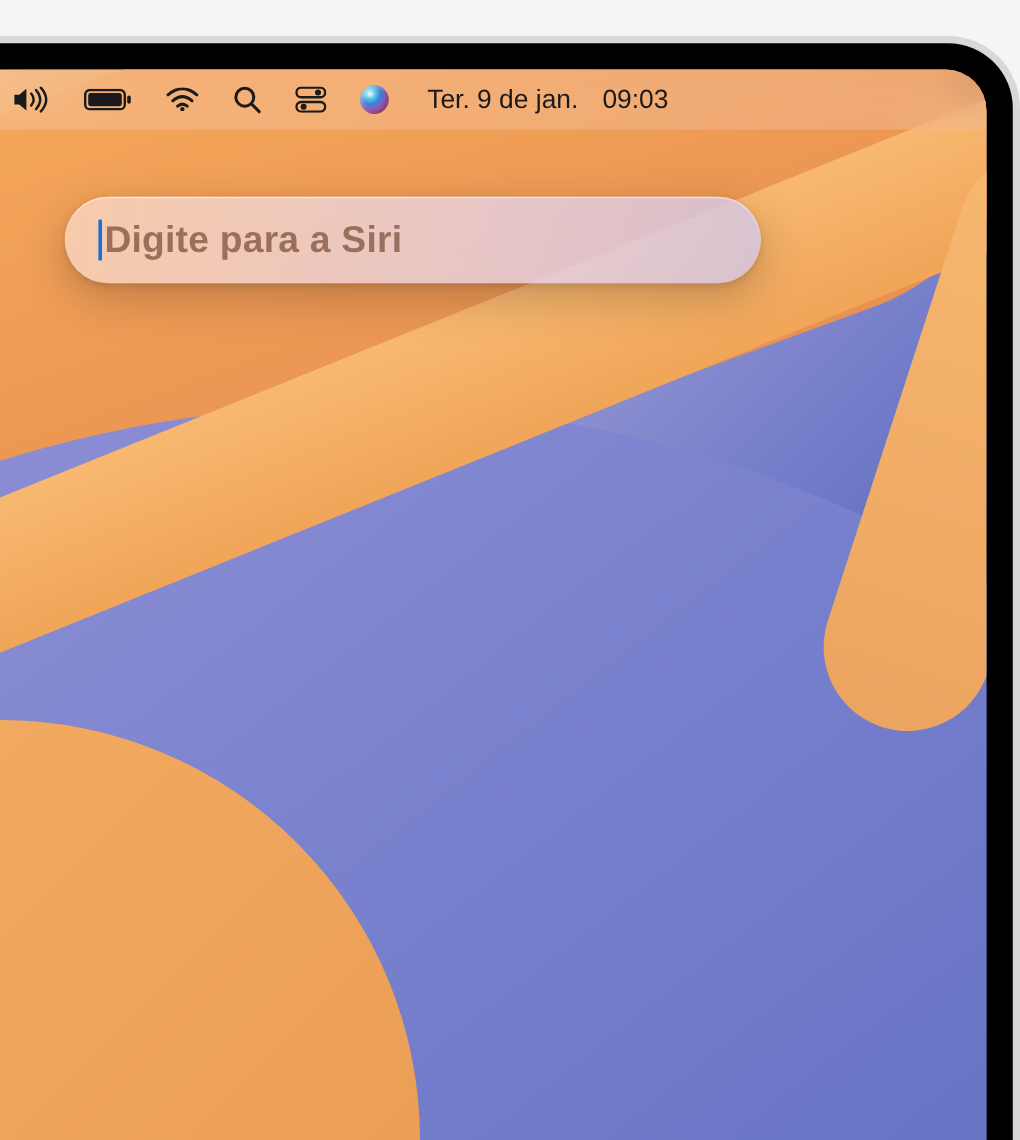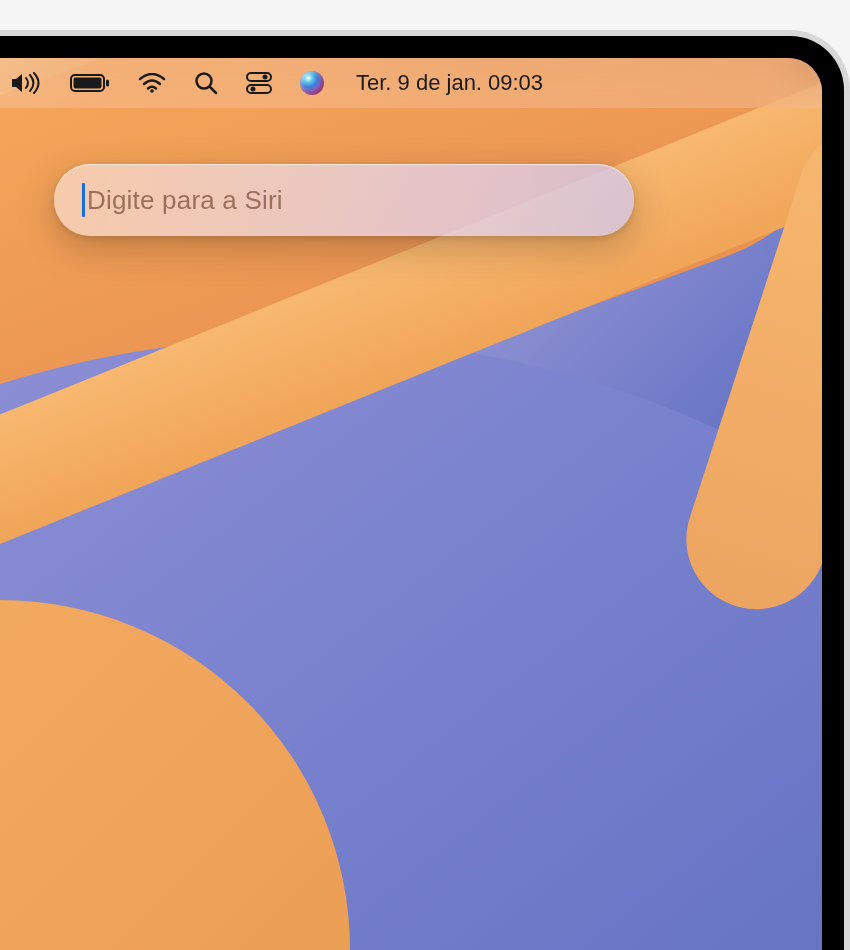--- a/index.html
+++ b/index.html
@@ -121,21 +121,21 @@
   .menubar-item svg { display: block; }
   .siri-orb {
     width: 24px;
     height: 24px;
     border-radius: 50%;
     background: radial-gradient(circle at 35% 30%, #fff 0%, #5ec8e8 18%, #3a7fd8 38%, #9b5fc8 58%, #e85a9a 78%, #2a2a3a 100%);
     box-shadow: inset -2px -2px 4px rgba(0,0,0,0.4), inset 2px 2px 4px rgba(255,255,255,0.5);
   }
   .datetime {
     display: flex;
-    gap: 6px;
+    gap: 20px;
     font-size: 22px;
     font-weight: 500;
     color: #1a1a1a;
     margin-left: 4px;
   }
   .siri-input-container {
     position: absolute;
     top: 106px;
     left: 54px;
     width: 580px;
@@ -149,23 +149,23 @@
     z-index: 5;
   }
   .siri-caret {
     width: 3px;
     height: 34px;
     background: #1a6fd8;
     margin-right: 2px;
     border-radius: 1px;
   }
   .siri-placeholder {
-    font-size: 26px;
+    font-size: 31px;
     color: rgba(140, 95, 75, 0.85);
-    font-weight: 400;
+    font-weight: 700;
     letter-spacing: 0.2px;
   }
 </style>
 </head>
 <body>
 
 <div class="device-frame">
   <div class="device-inner">
     <div class="screen">
 

